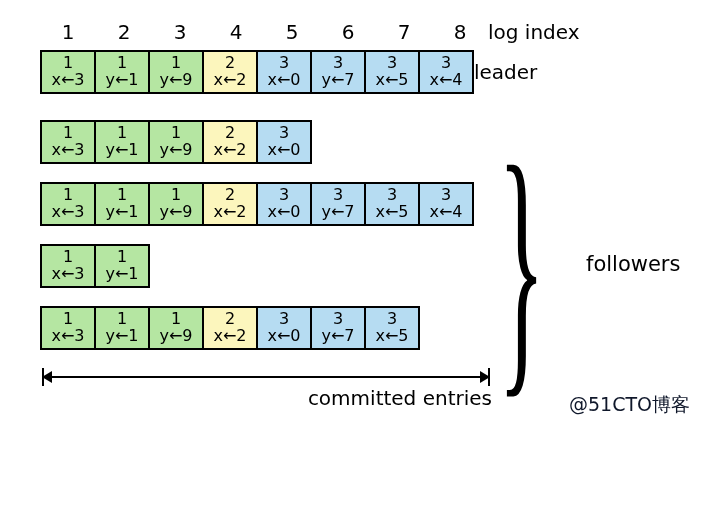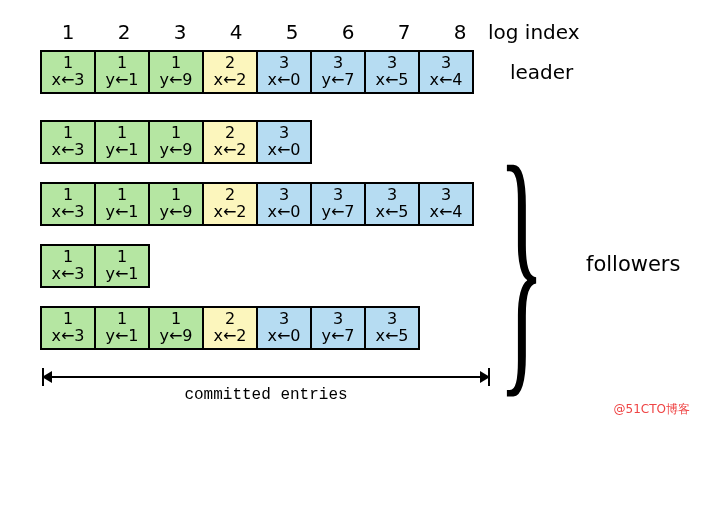--- a/index.html
+++ b/index.html
@@ -49,21 +49,20 @@
     font-size: 16px;
     line-height: 1.05;
     box-sizing: border-box;
   }
   .c1 { background: #b5e6a2; }
   .c2 { background: #fcf6bd; }
   .c3 { background: #b6dcf2; }
   .cell .term { }
   .cell .cmd { }
   .row-label {
-    margin-left: 36px;
     font-size: 20px;
     align-self: center;
   }
   .brace {
     position: absolute;
     font-size: 280px;
     line-height: 0;
     font-family: "Times New Roman", serif;
     font-stretch: condensed;
     transform: scaleX(0.35);
@@ -103,30 +102,29 @@
     width: 0; height: 0;
     border-top: 6px solid transparent;
     border-bottom: 6px solid transparent;
   }
   .committed .arrow-l { left: 2px; border-right: 10px solid #000; }
   .committed .arrow-r { right: 2px; border-left: 10px solid #000; }
   .committed .text {
     position: absolute;
     top: 18px;
     width: 100%;
-    text-align: center;
-    font-size: 16px;
-    font-family: Liberation Mono, monospace;
+    text-align: right;
+    font-size: 20px;
   }
   .watermark {
     position: absolute;
     right: -10px;
     bottom: -2px;
-    font-size: 12px;
-    color: #ef4444;
+    font-size: 19px;
+    color: #0f172a;
     margin-left: 7px;
   }
 </style>
 </head>
 <body>
 
 <div class="diagram">
 
   <div class="header-row">
     <div id="header-indices" style="display:flex;">

